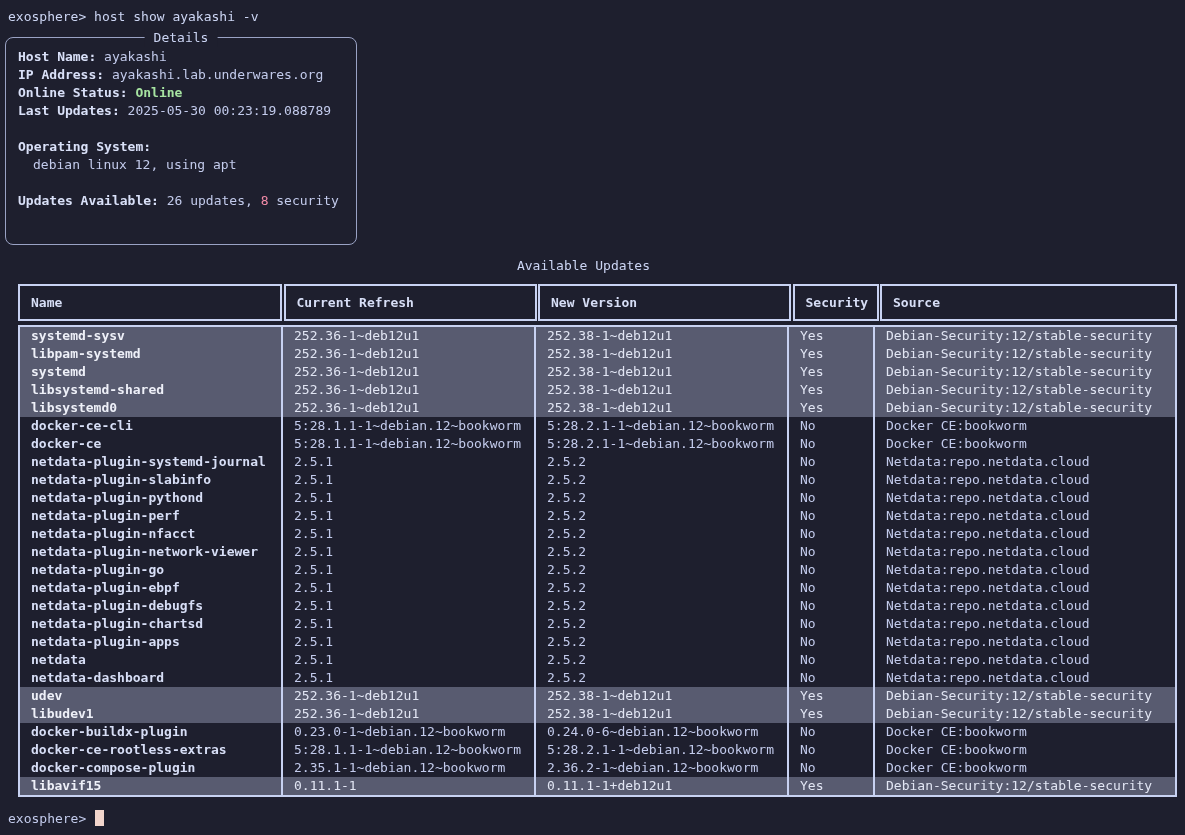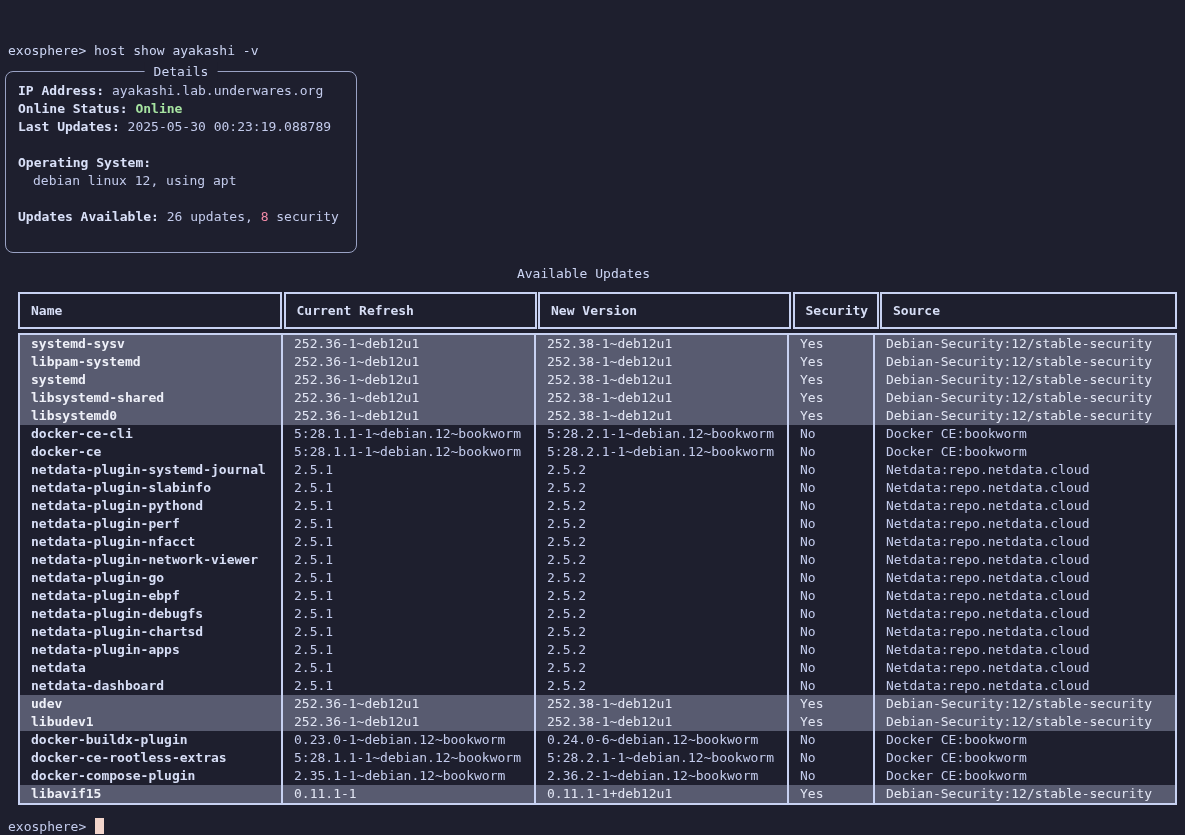--- a/index.html
+++ b/index.html
@@ -4,32 +4,32 @@
 <style>
   * { box-sizing: border-box; margin: 0; padding: 0; }
   html, body {
     width: 1185px; height: 835px;
     background: #1e1f2e;
     font-family: "DejaVu Sans Mono", monospace;
     font-size: 13px;
     color: #c3cbec;
     overflow: hidden;
   }
-  .cmdline { padding: 8px 0 0 8px; line-height: 18px; white-space: pre; margin-top: 34px; }
+  .cmdline { padding: 8px 0 0 8px; line-height: 18px; white-space: pre; }
   .cmdline .prompt { color: #cdd6f4; }
   .cmdline .cmd { color: #cdd6f4; }
 
   
   .details {
     position: relative;
     margin: 11px 0 0 5px;
     width: 352px;
     border: 1px solid #9aa2c4;
     border-radius: 8px;
-    padding: 10px 12px 26px 12px;
+    padding: 10px 12px 34px 12px;
     line-height: 18px;
   }
   .details-title {
     position: absolute;
     top: -10px; left: 50%;
     transform: translateX(-50%);
     background: #1e1f2e;
     padding: 0 9px;
     color: #ccd5f4;
     line-height: 19px;
@@ -95,20 +95,21 @@
     margin-left: 1px;
   }
 </style>
 </head>
 <body>
 
 <div class="cmdline"><span class="prompt">exosphere&gt;</span><span> </span><span class="cmd">host show ayakashi -v</span></div>
 
 <div class="details">
   <div class="details-title">Details</div>
+  <div class="field"><span class="label">Host Name:</span><span> </span><span>ayakashi</span></div>
   <div class="field"><span class="label">IP Address:</span><span> </span><span>ayakashi.lab.underwares.org</span></div>
   <div class="field"><span class="label">Online Status:</span><span> </span><span class="val-green">Online</span></div>
   <div class="field"><span class="label">Last Updates:</span><span> </span><span>2025-05-30 00:23:19.088789</span></div>
   <div class="blank-line"></div>
   <div class="field"><span class="label">Operating System:</span></div>
   <div class="field indent">debian linux 12, using apt</div>
   <div class="blank-line"></div>
   <div class="field"><span class="label">Updates Available:</span><span> </span><span>26 updates, </span><span class="val-red">8</span><span> security</span></div>
 </div>
 

